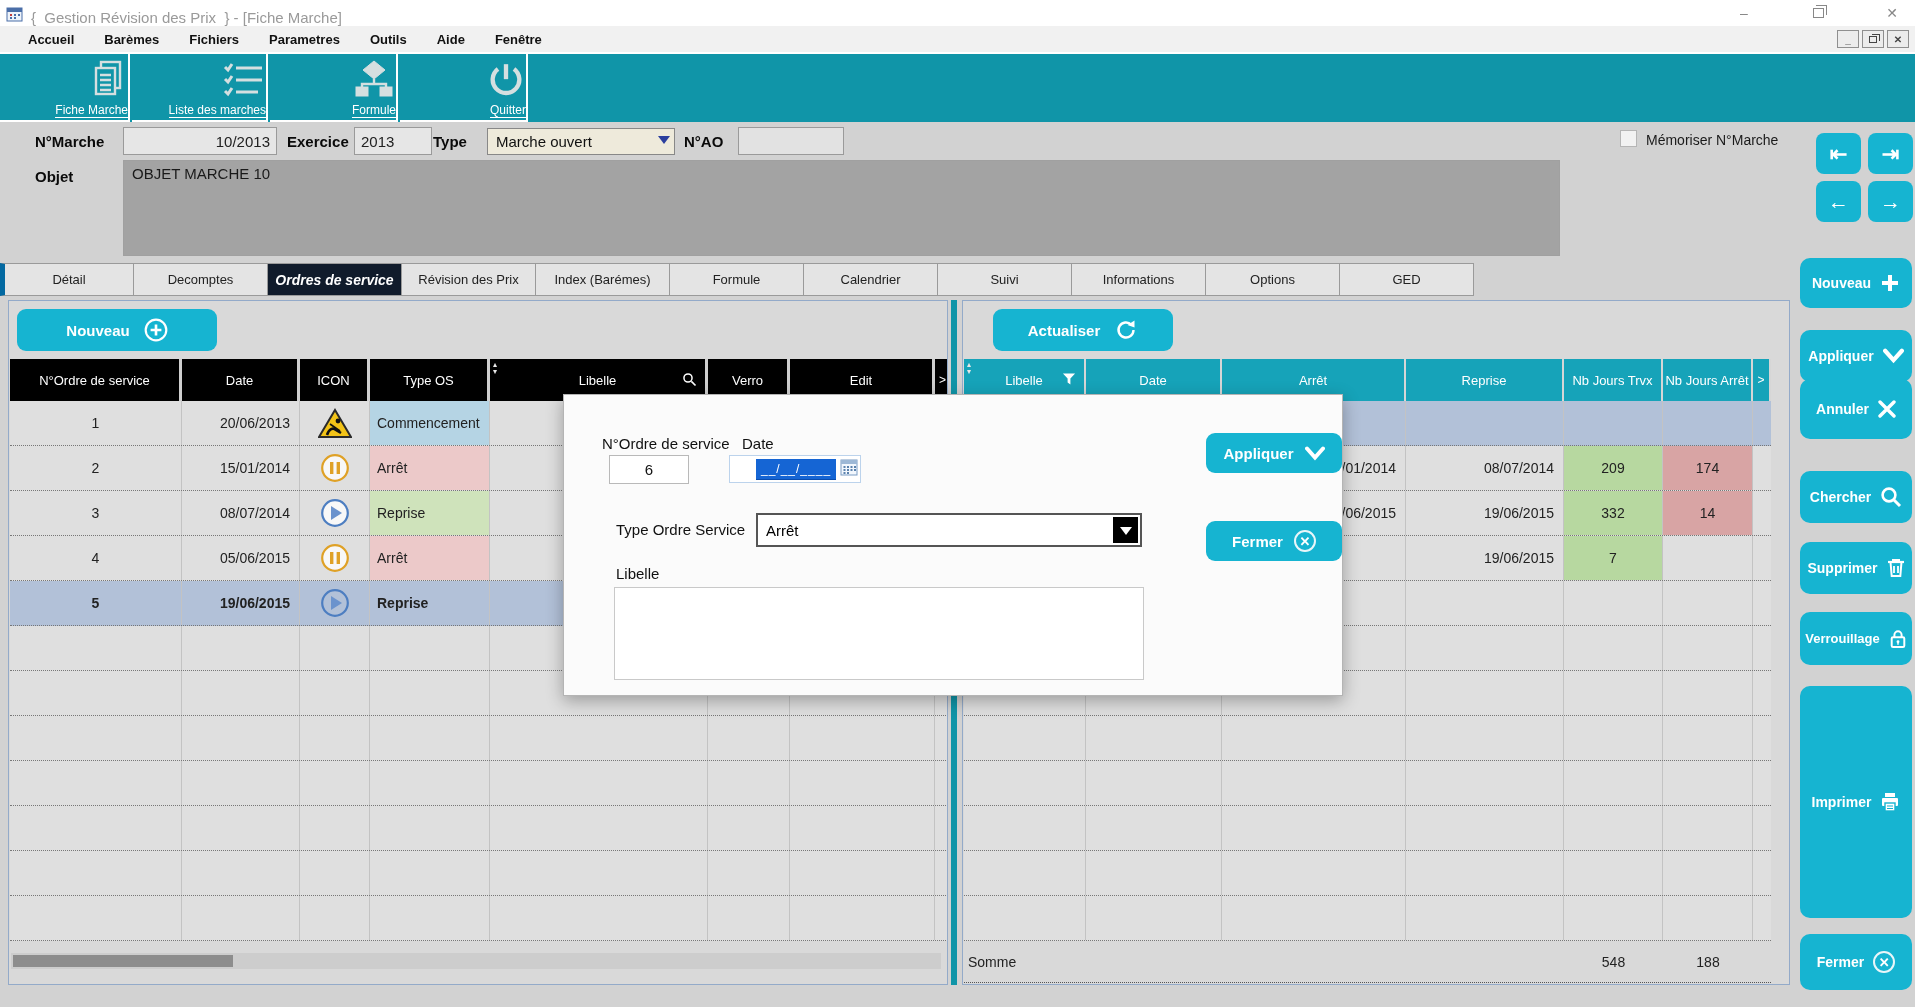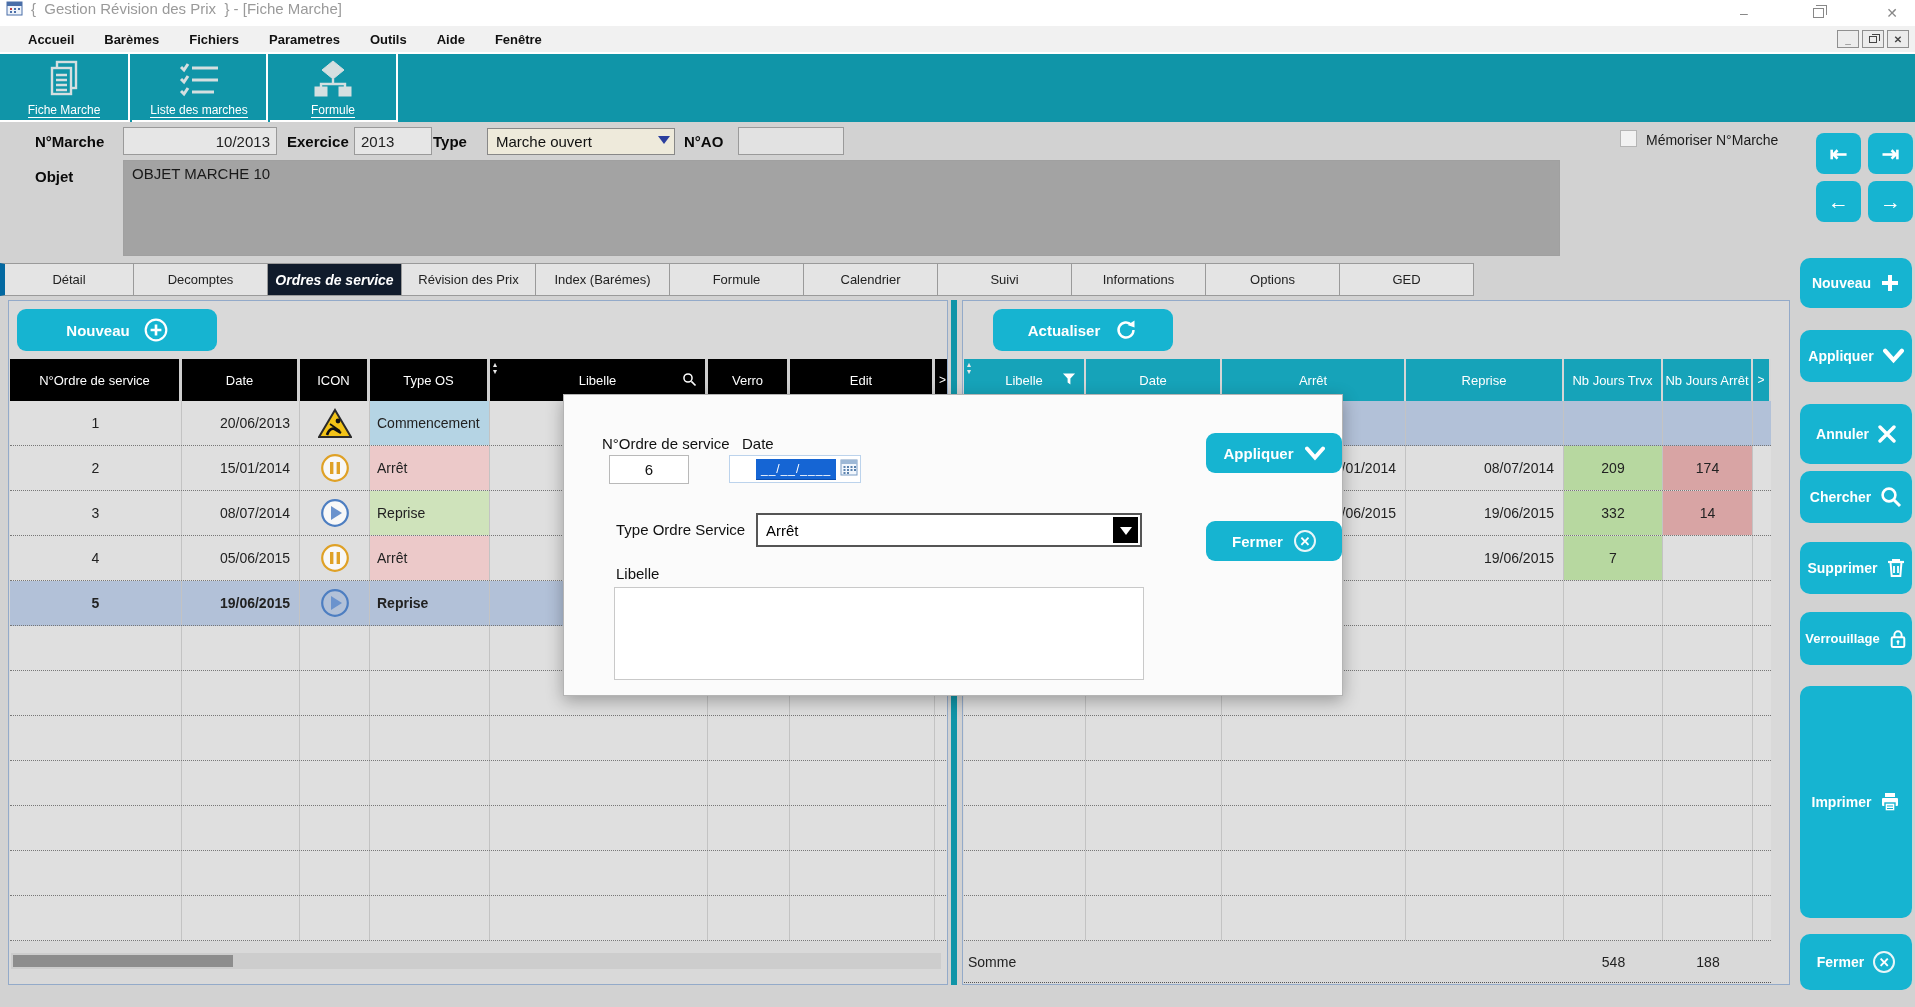--- a/index.html
+++ b/index.html
@@ -5,38 +5,38 @@
   :root{
     --teal:#1095a8; --btn:#16b4d1; --hdrteal:#16a3b9; --dark:#101b2b;
     --sel:#b2c1d8; --rowbg:#dfdfdf; --com:#b5d4e4; --arr:#ecc9c9; --rep:#cfe3bb;
     --g:#b7d8a0; --p:#d8a4a4;
   }
   *{margin:0;padding:0;box-sizing:border-box}
   body{font-family:"Liberation Sans",sans-serif;background:#888}
   .app{position:relative;width:1915px;height:1007px;background:#d2d2d2;overflow:hidden}
 
   
-  .titlebar{position:absolute;left:0;top:0;width:1915px;height:26px;background:#fff;display:flex;align-items:flex-start}
+  .titlebar{position:absolute;left:0;top:0;width:1915px;height:26px;background:#fff;display:flex;align-items:flex-end}
   .title-text{color:#9a9a9a;font-size:15px;margin-left:8px;white-space:pre}
   .win-controls{position:absolute;right:10px;top:0;height:26px;display:flex;align-items:center;gap:48px;color:#888;font-size:14px}
   .wc{width:26px;text-align:center;cursor:default}
   .rsq{position:relative;width:11px;height:10px;border:1px solid #888;display:inline-block}
   .rsq::before{content:"";position:absolute;left:2px;top:-4px;width:10px;height:9px;border:1px solid #888;border-left:none;border-bottom:none}
 
   
   .menubar{position:absolute;left:0;top:26px;width:1915px;height:26px;background:#f1f1f1;display:flex;align-items:center;gap:30px;padding-left:28px}
   .menu-item{font-size:13px;font-weight:bold;color:#111}
   .mdi{position:absolute;right:6px;top:4px;display:flex}
   .mdib{width:22px;height:18px;border:1px solid #8f8f8f;background:#ececec;color:#444;font-size:10px;font-weight:bold;display:flex;align-items:center;justify-content:center;margin-left:3px}
   .rsq-s{position:relative;width:8px;height:7px;border:1px solid #444;display:inline-block}
   .rsq-s::before{content:"";position:absolute;left:2px;top:-3px;width:7px;height:6px;border:1px solid #444;border-left:none;border-bottom:none}
 
   
   .toolbar{position:absolute;left:0;top:52px;width:1915px;height:70px;background:var(--teal);border-top:2px solid #fff}
-  .tb-btn{position:absolute;top:0;height:68px;border-right:2px solid #fff;border-bottom:2px solid #fff;display:flex;flex-direction:column;align-items:center;justify-content:flex-end;padding-bottom:2px}
+  .tb-btn{position:absolute;top:0;height:68px;border-right:2px solid #fff;border-bottom:2px solid #fff;display:flex;flex-direction:column;align-items:flex-end;justify-content:flex-end;padding-bottom:2px}
   .tb-btn svg{position:absolute;top:5px}
   .tb-label{color:#fff;font-size:12px;line-height:14px}
 
   
   .flabel{position:absolute;font-size:15px;font-weight:bold;color:#0a0a0a}
   .finput{position:absolute;background:#e6e6e6;border:1px solid #9a9a9a;font-size:15px;color:#222;font-family:"Liberation Sans",sans-serif;padding:0 6px}
   .fselect{position:absolute;background:#eeeadb;border:1px solid #888;font-size:15px;color:#111;display:flex;align-items:center;padding:0 8px}
   .fsel-arrow{position:absolute;right:4px;top:7px;width:0;height:0;border:6px solid transparent;border-top:8px solid #2b3f9e}
   .objet-box{position:absolute;background:#a3a3a3;border:1px solid #a0a0a0;font-size:15px;color:#1a1a1a;padding:4px 8px}
   .cb{position:absolute;width:17px;height:17px;background:#f2f2f2;border:1px solid #b5b5b5}
@@ -166,20 +166,29 @@
       <svg width="44" height="42" viewBox="0 0 44 42">
           <g fill="#d5dfe0" stroke="#d5dfe0">
             <polygon points="22,2 33,11 22,20 11,11"></polygon>
             <rect x="4" y="28" width="12" height="9"></rect>
             <rect x="28" y="28" width="12" height="9"></rect>
             <path d="M22 20v4M10 28v-3h24v3" fill="none" stroke-width="2.4"></path>
           </g>
         </svg>
       <span class="tb-label" style="border-bottom:1px solid #fff">Formule</span>
     </div>
+    <div class="tb-btn" style="left:400px;width:128px">
+      <svg width="40" height="42" viewBox="0 0 24 24">
+          <g fill="none" stroke="#d5dfe0" stroke-width="2.6">
+            <path d="M12 2.5v9"></path>
+            <path d="M7.2 5.4a8 8 0 1 0 9.6 0"></path>
+          </g>
+        </svg>
+      <span class="tb-label" style="border-bottom:1px solid #fff">Quitter</span>
+    </div>
   </div>
 
   <span class="flabel" style="left:35px;top:133px">N°Marche</span>
   <input class="finput" style="left: 123px; top: 127px; width: 154px; height: 28px; text-align: right;" readonly="" value="10/2013">
   <span class="flabel" style="left:287px;top:133px">Exercice</span>
   <input class="finput" style="left: 354px; top: 127px; width: 78px; height: 28px;" readonly="" value="2013">
   <span class="flabel" style="left:433px;top:133px">Type</span>
   <div class="fselect" style="left:487px;top:128px;width:188px;height:27px">
     <span>Marche ouvert</span>
     <span class="fsel-arrow"></span>
@@ -526,21 +535,21 @@
     <svg width="20" height="20" viewBox="0 0 20 20">
         <path d="M10 2v16M2 10h16" stroke="#fff" stroke-width="4"></path>
       </svg>
   </div>
   <div class="sbtn" style="top:330px;height:52px">
     <span>Appliquer</span>
     <svg width="21" height="16" viewBox="0 0 20 14">
         <path d="M2 2l8 9 8-9" fill="none" stroke="#fff" stroke-width="4" stroke-linecap="round"></path>
       </svg>
   </div>
-  <div class="sbtn" style="top:404px;height:60px">
+  <div class="sbtn" style="top:379px;height:60px">
     <span>Annuler</span>
     <svg width="18" height="18" viewBox="0 0 18 18">
         <path d="M2 2l14 14M16 2L2 16" stroke="#fff" stroke-width="3.4" stroke-linecap="round"></path>
       </svg>
   </div>
   <div class="sbtn" style="top:471px;height:52px">
     <span>Chercher</span>
     <svg width="22" height="22" viewBox="0 0 22 22">
         <circle cx="9" cy="9" r="6.4" fill="none" stroke="#fff" stroke-width="2.6"></circle>
         <path d="M14 14l6 6" stroke="#fff" stroke-width="3"></path>

